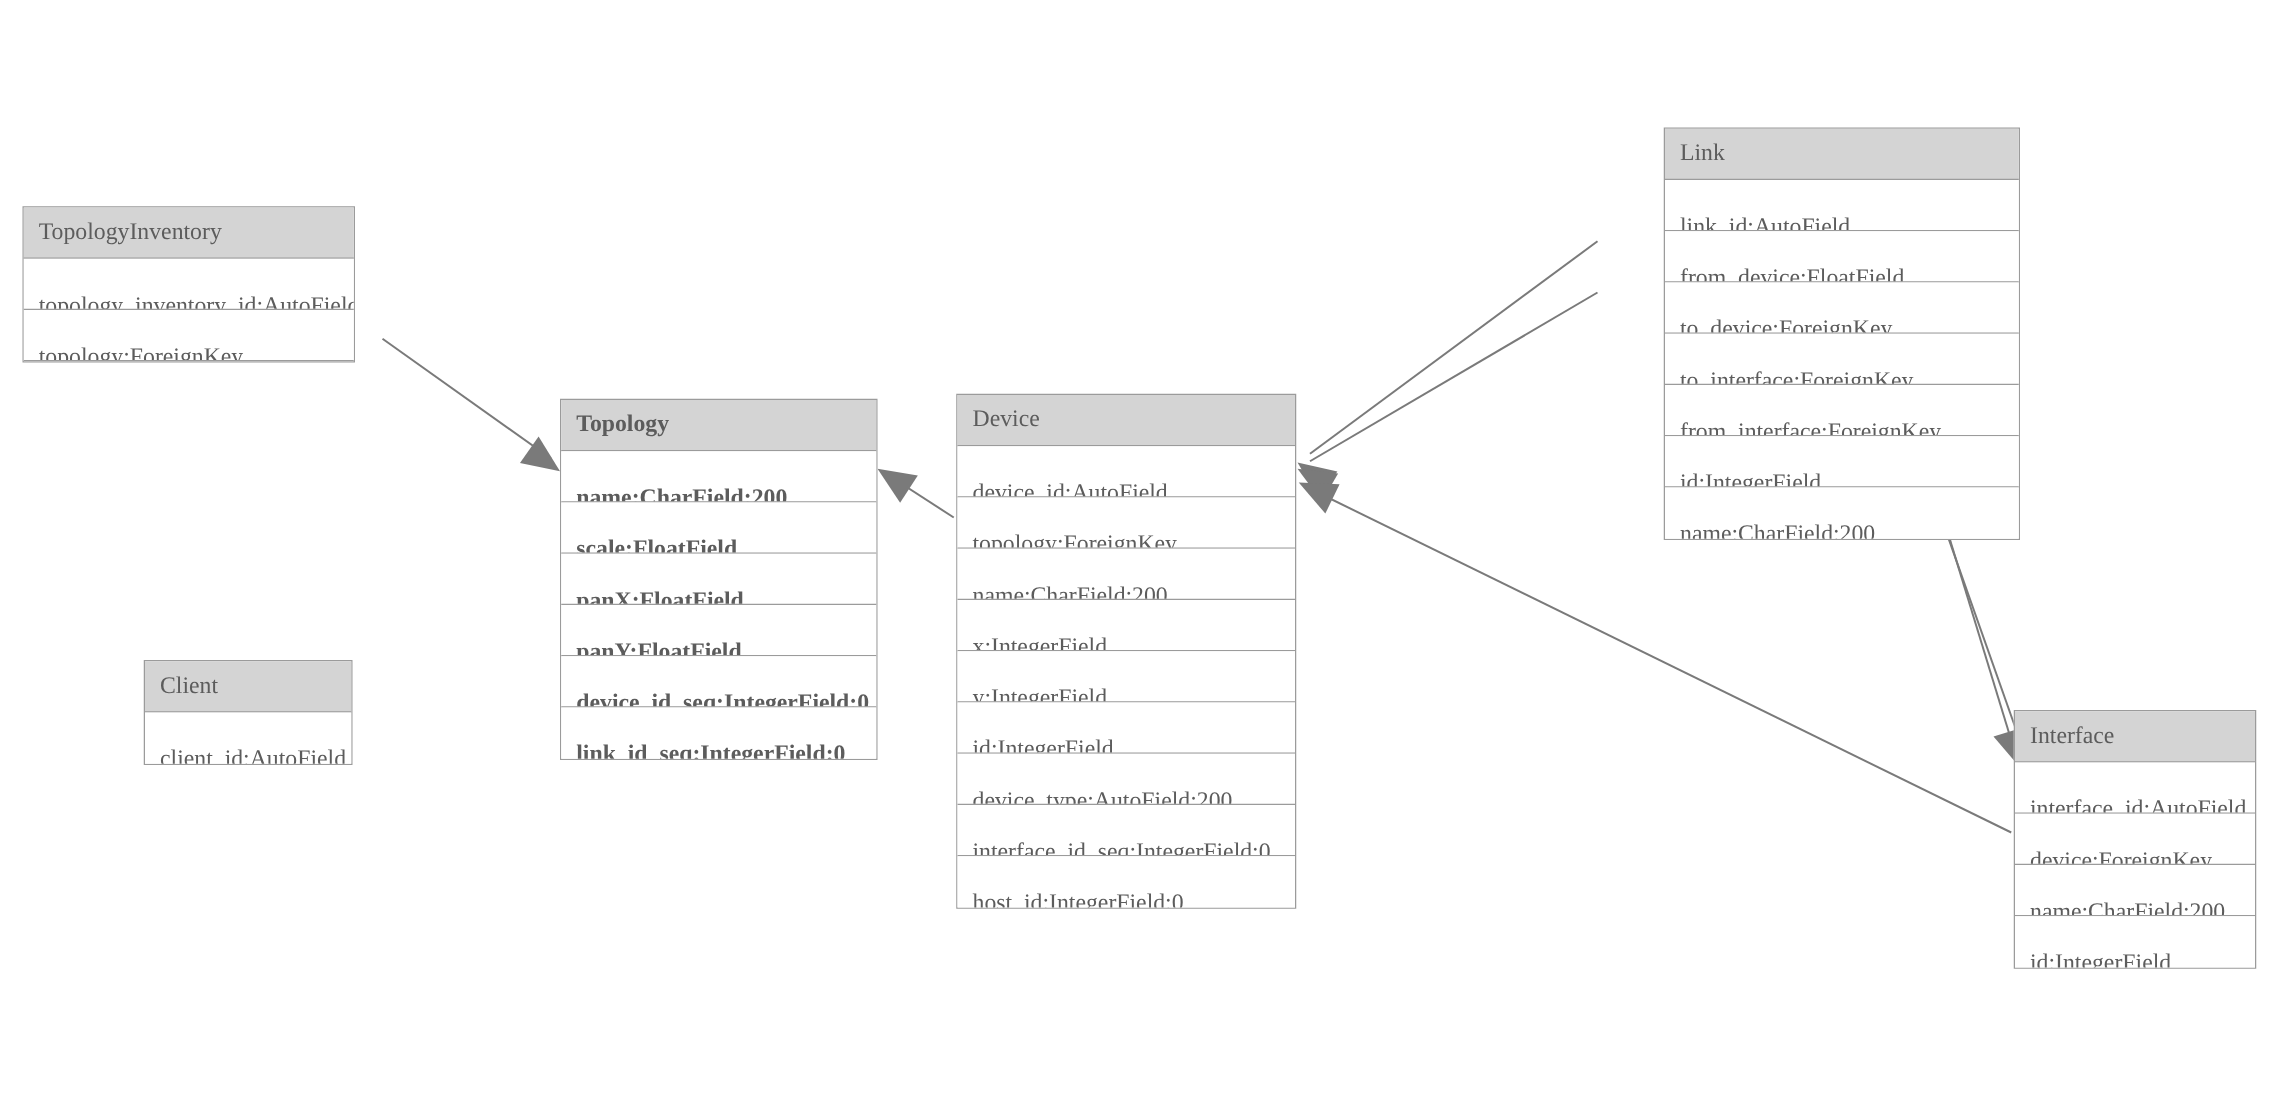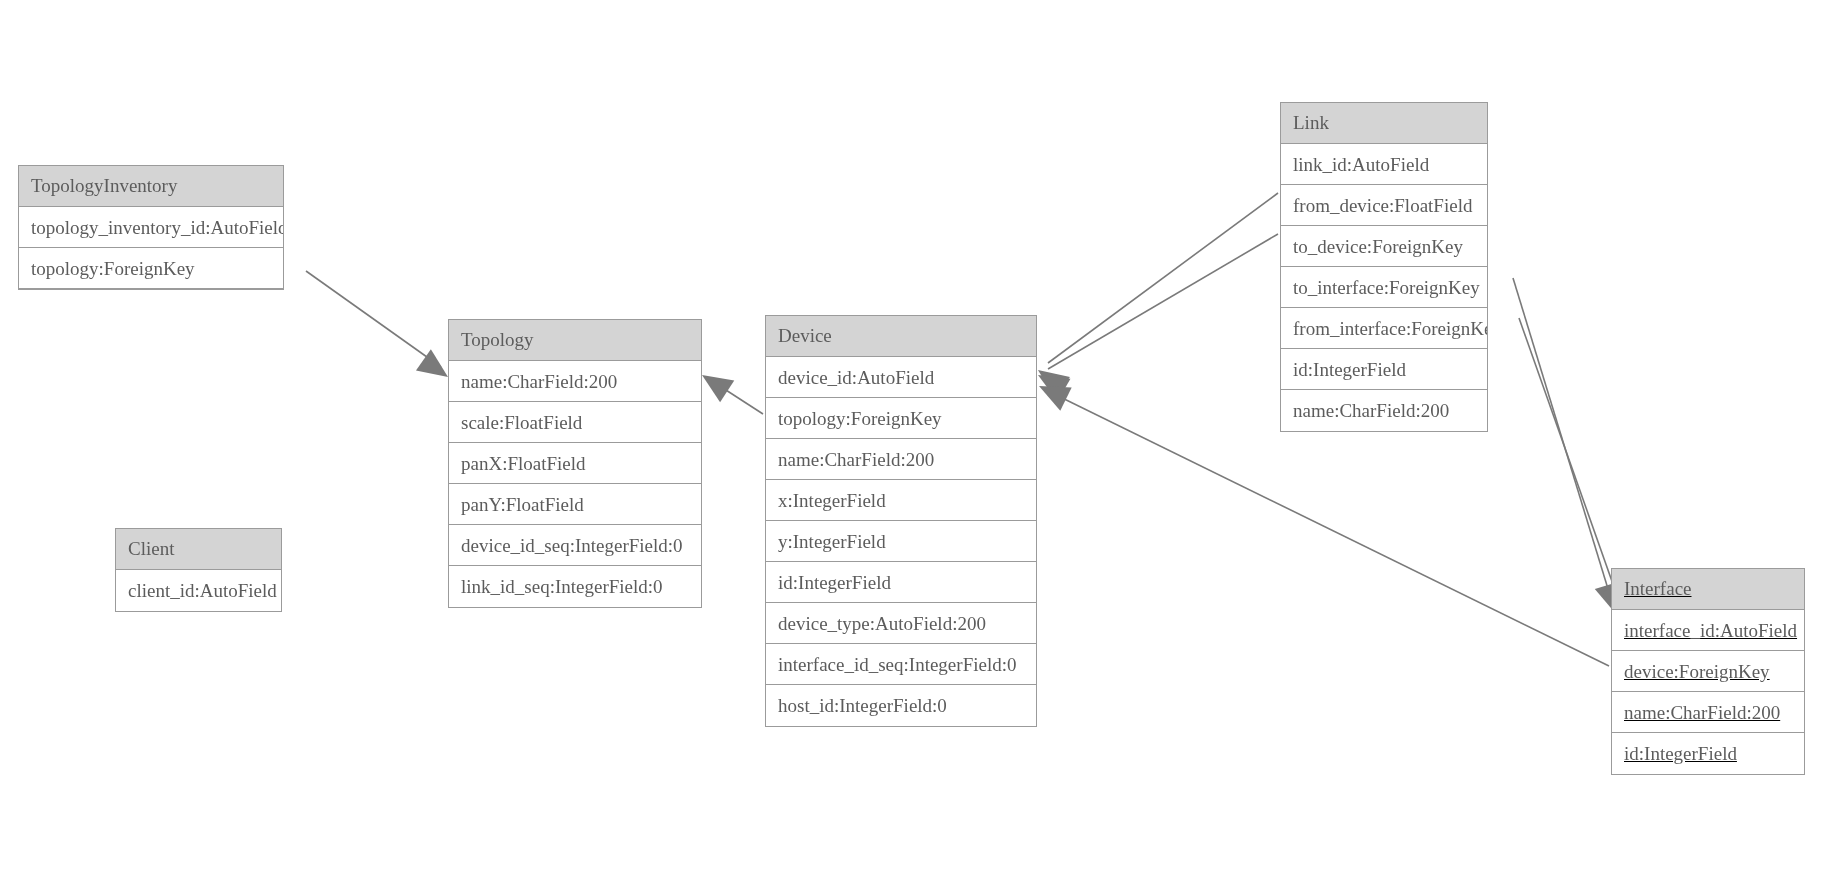--- a/index.html
+++ b/index.html
@@ -43,21 +43,21 @@
     white-space: nowrap;
     overflow: hidden;
   }
   .entity-field {
     box-sizing: border-box;
     border-bottom: 1px solid #9b9b9b;
     color: #5c5c5c;
     font-size: 19px;
     line-height: 40px;
     height: 41px;
-    padding: 1px 12px;
+    padding: 18px 12px;
     white-space: nowrap;
     overflow: hidden;
     background: #ffffff;
   }
   .entity-field.last {
     border-bottom: none;
   }
 </style>
 </head>
 <body>
@@ -91,21 +91,21 @@
       <path d="M 1609 666 L 1050 392" stroke="#7a7a7a" stroke-width="1.6" fill="none"></path>
       <g transform="translate(1039,386) rotate(206)">
         <polygon points="0,0 -30,-13 -30,13" fill="#7a7a7a"></polygon>
       </g>
     </svg>
 <div class="entity" style="left: 18px; top: 165px; width: 266px;">
       <div class="entity-header">TopologyInventory</div>
       <div class="entity-field">topology_inventory_id:AutoField</div>
       <div class="entity-field">topology:ForeignKey</div>
     </div>
-    <div class="entity" style="left: 448px; top: 319px; width: 254px;">
+    <div class="entity" style="left: 448px; top: 319px; width: 254px; font-weight: bold;">
       <div class="entity-header">Topology</div>
       <div class="entity-field">name:CharField:200</div>
       <div class="entity-field">scale:FloatField</div>
       <div class="entity-field">panX:FloatField</div>
       <div class="entity-field">panY:FloatField</div>
       <div class="entity-field">device_id_seq:IntegerField:0</div>
       <div class="entity-field last">link_id_seq:IntegerField:0</div>
     </div>
     <div class="entity" style="left: 79px; top: 528px; width: 167px; margin-left: 36px;">
       <div class="entity-header">Client</div>
@@ -116,30 +116,30 @@
       <div class="entity-field">device_id:AutoField</div>
       <div class="entity-field">topology:ForeignKey</div>
       <div class="entity-field">name:CharField:200</div>
       <div class="entity-field">x:IntegerField</div>
       <div class="entity-field">y:IntegerField</div>
       <div class="entity-field">id:IntegerField</div>
       <div class="entity-field">device_type:AutoField:200</div>
       <div class="entity-field">interface_id_seq:IntegerField:0</div>
       <div class="entity-field last">host_id:IntegerField:0</div>
     </div>
-    <div class="entity" style="left: 1280px; top: 102px; width: 208px;">
+    <div class="entity" style="left: 1331px; top: 102px; width: 285px;">
       <div class="entity-header">Link</div>
       <div class="entity-field">link_id:AutoField</div>
       <div class="entity-field">from_device:FloatField</div>
       <div class="entity-field">to_device:ForeignKey</div>
       <div class="entity-field">to_interface:ForeignKey</div>
       <div class="entity-field">from_interface:ForeignKey</div>
       <div class="entity-field">id:IntegerField</div>
       <div class="entity-field last">name:CharField:200</div>
     </div>
-    <div class="entity" style="left: 1611px; top: 568px; width: 194px; text-decoration: underline;">
+    <div class="entity" style="left: 1611px; top: 568px; width: 194px;">
       <div class="entity-header">Interface</div>
       <div class="entity-field">interface_id:AutoField</div>
       <div class="entity-field">device:ForeignKey</div>
       <div class="entity-field">name:CharField:200</div>
       <div class="entity-field last">id:IntegerField</div>
     </div>
   </div>
 
 </body></html>

